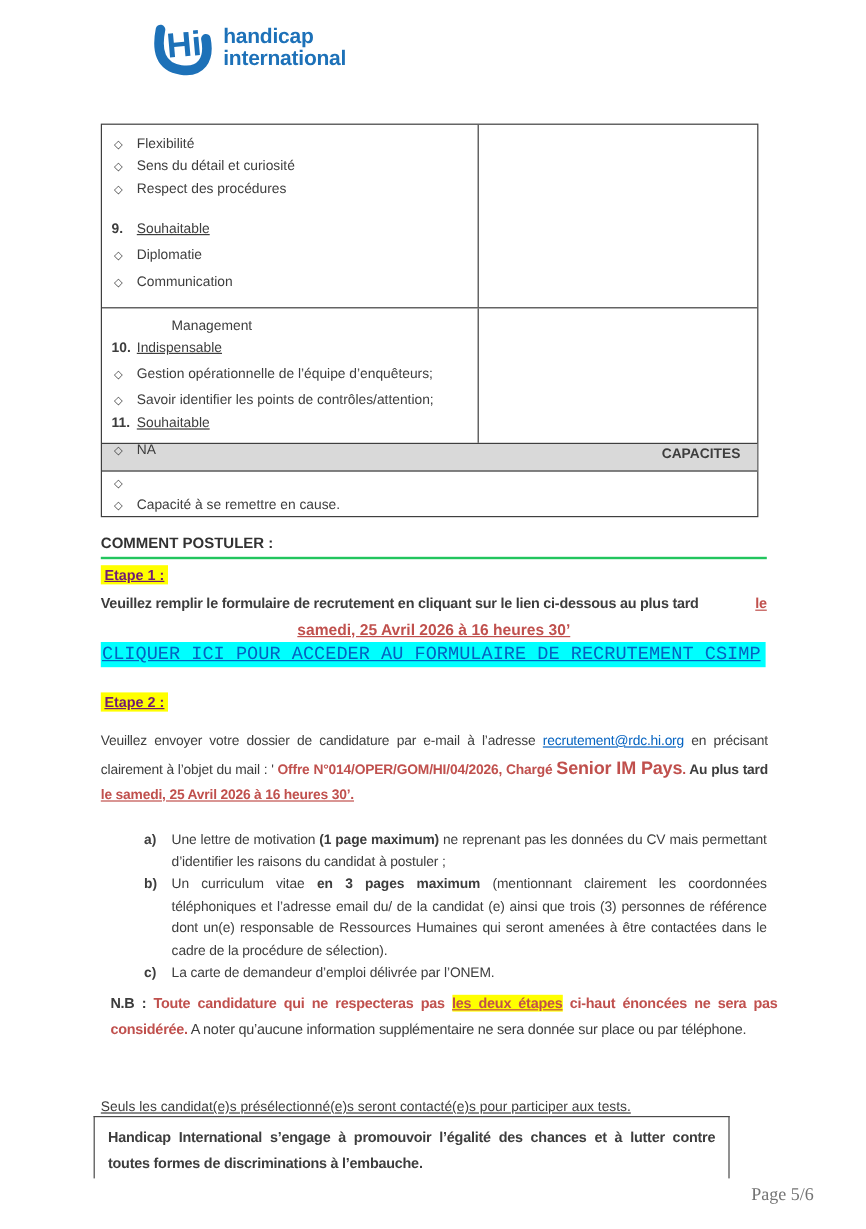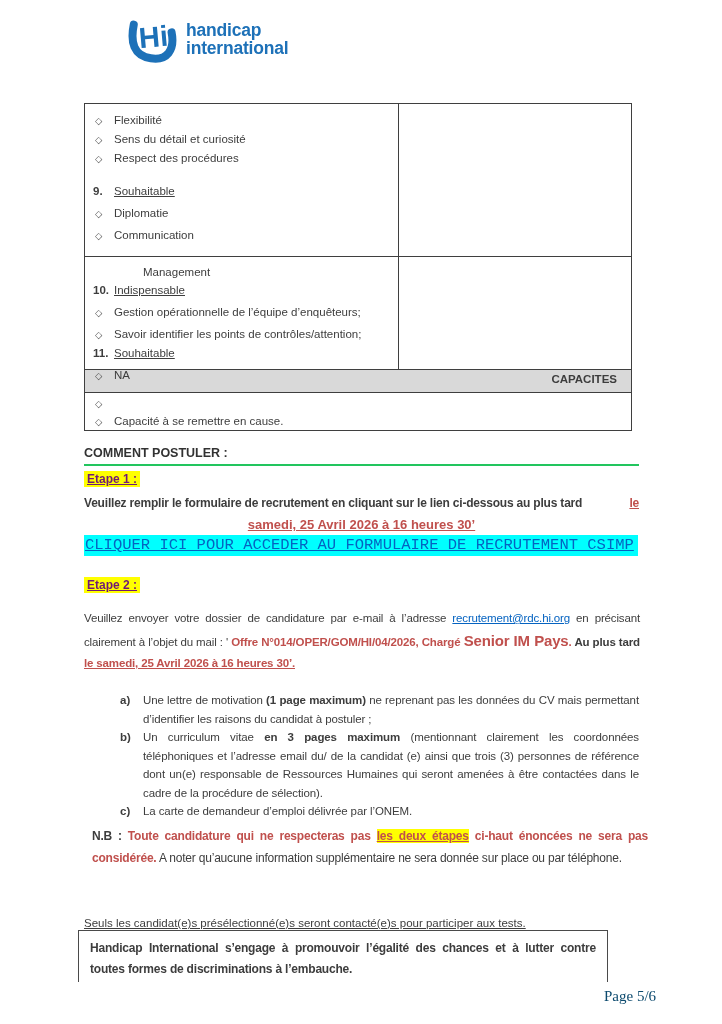--- a/index.html
+++ b/index.html
@@ -58,21 +58,21 @@
   .req { display: flex; line-height: 18.5px; }
   .req-label { flex: 0 0 23px; margin-left: 36px; font-weight: bold; }
   .req-body { flex: 1; text-align: justify; letter-spacing: -0.1px; }
 
   .nb { position: absolute; left: 80px; top: 826px; width: 556px; line-height: 21.5px; text-align: justify; font-size: 12px; letter-spacing: -0.2px; margin-left: 12px; }
   .seuls { position: absolute; left: 84px; top: 889px; text-decoration: underline; font-size: 11.5px; margin-top: 28px; }
 
   .footer-box { position: absolute; left: 78px; top: 930px; width: 530px; height: 52px; border: 1px solid #4a4a4a; border-bottom: none; padding: 7px 11px 0; }
   .footer-box p { font-weight: bold; text-align: justify; line-height: 21px; font-size: 12px; letter-spacing: -0.2px; }
 
-  .pagenum { position: absolute; left: 604px; top: 988px; font-family: "Liberation Serif", serif; font-size: 15px; color: #0c4a6e; }
+  .pagenum { position: absolute; left: 626px; top: 988px; font-family: "Liberation Serif", serif; font-size: 15px; color: #737373; }
 </style>
 </head>
 <body>
 
 <div class="page">
 
   <header class="logo">
     <svg width="54" height="56" viewBox="0 0 54 56" aria-hidden="true">
       <g transform="rotate(-5 27 30)">
         <path d="M9 15 C4 32 6 46 23 50 C39 54 48 44 46 26" fill="none" stroke="#1d71b8" stroke-width="8" stroke-linecap="round"></path>

